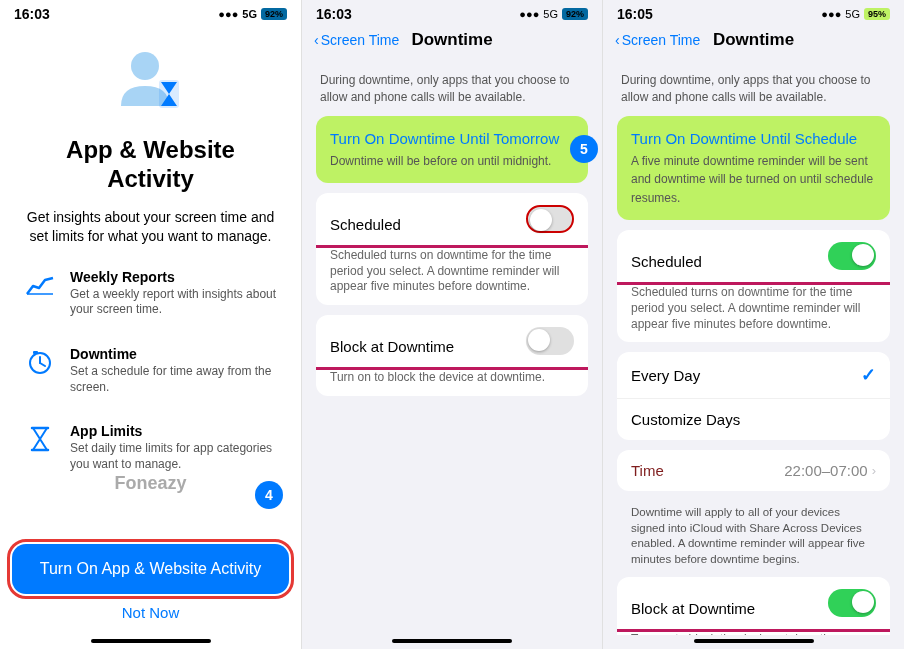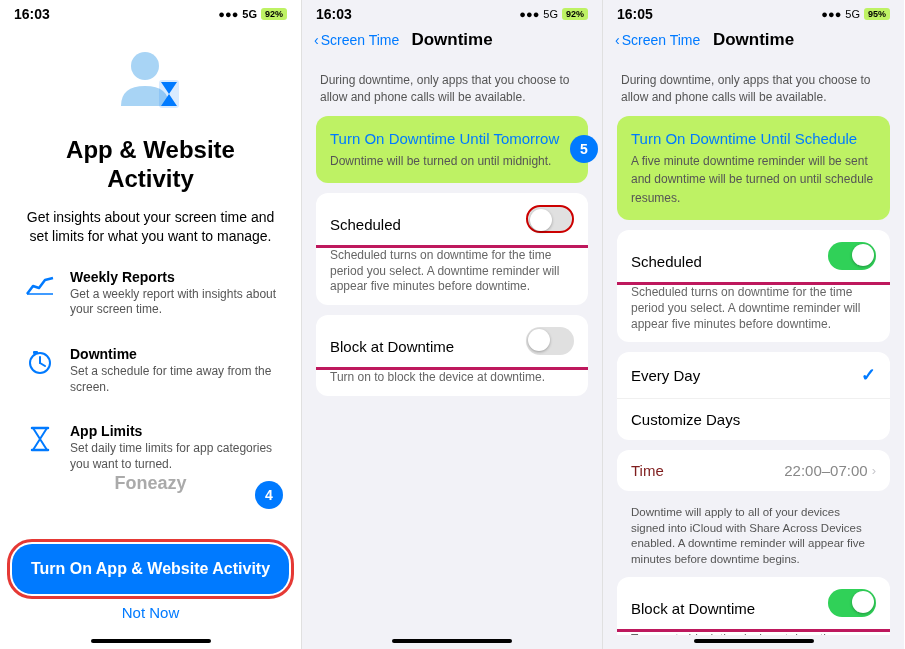--- a/index.html
+++ b/index.html
@@ -29,21 +29,21 @@
       display: flex;
       justify-content: space-between;
       align-items: center;
       padding: 6px 14px 4px;
       font-size: 13px;
       font-weight: 600;
     }
     .status-bar .time { font-weight: 700; font-size: 14px; }
     .status-indicators { display: flex; align-items: center; gap: 4px; font-size: 11px; }
     .battery-badge {
-      background: #bef264;
+      background: #0369a1;
       color: #000;
       font-size: 9px;
       font-weight: 700;
       padding: 1px 4px;
       border-radius: 3px;
     }
 
     .panel1-content {
       display: flex;
       flex-direction: column;
@@ -122,24 +122,24 @@
       justify-content: center;
       bottom: 140px;
       right: 18px;
     }
 
     .cta-button {
       width: calc(100% - 24px);
       background: #007aff;
       color: #fff;
       border: none;
-      border-radius: 20px;
+      border-radius: 14px;
       padding: 16px;
       font-size: 16px;
-      font-weight: 700;
+      font-weight: 400;
       text-align: center;
       margin: 0 12px 10px;
       cursor: pointer;
       outline: 3px solid #e53935;
       outline-offset: 2px;
     }
     .not-now {
       color: #007aff;
       font-size: 15px;
       font-weight: 500;
@@ -413,21 +413,21 @@
       <div class="feature-item">
         <div class="feature-icon">
           <svg width="30" height="30" viewBox="0 0 30 30">
             <path d="M8 4 L22 4 L15 15 L22 26 L8 26 L15 15 Z" fill="none" stroke="#007aff" stroke-width="2" stroke-linejoin="round"></path>
             <line x1="7" y1="4" x2="23" y2="4" stroke="#007aff" stroke-width="2.5" stroke-linecap="round"></line>
             <line x1="7" y1="26" x2="23" y2="26" stroke="#007aff" stroke-width="2.5" stroke-linecap="round"></line>
           </svg>
         </div>
         <div class="feature-text">
           <div class="feature-title">App Limits</div>
-          <div class="feature-desc">Set daily time limits for app categories you want to turned.</div>
+          <div class="feature-desc">Set daily time limits for app categories you want to manage.</div>
         </div>
       </div>
     </div>
   </div>
 
   <div class="step-badge">4</div>
 
   <div class="watermark">Foneazy</div>
 
   <button class="cta-button">Turn On App &amp; Website Activity</button>
@@ -450,21 +450,21 @@
       <span>Screen Time</span>
     </div>
     <span class="nav-title">Downtime</span>
   </div>
 
   <div class="panel-scroll">
     <div class="info-text">During downtime, only apps that you choose to allow and phone calls will be available.</div>
 
     <div class="card" style="position:relative;">
       <span class="card-link">Turn On Downtime Until Tomorrow</span>
-      <span class="card-sub">Downtime will be turned on until midnight.</span>
+      <span class="card-sub">Downtime will be before on until midnight.</span>
       
       <div class="step-badge2" style="position:absolute; right:-10px; top:50%; transform:translateY(-50%); z-index:5;">5</div>
     </div>
 
     <div class="row-card">
       <div class="row-item">
         <span class="row-label">Scheduled</span>
         <div class="toggle off">
           <div class="toggle-knob"></div>
         </div>

